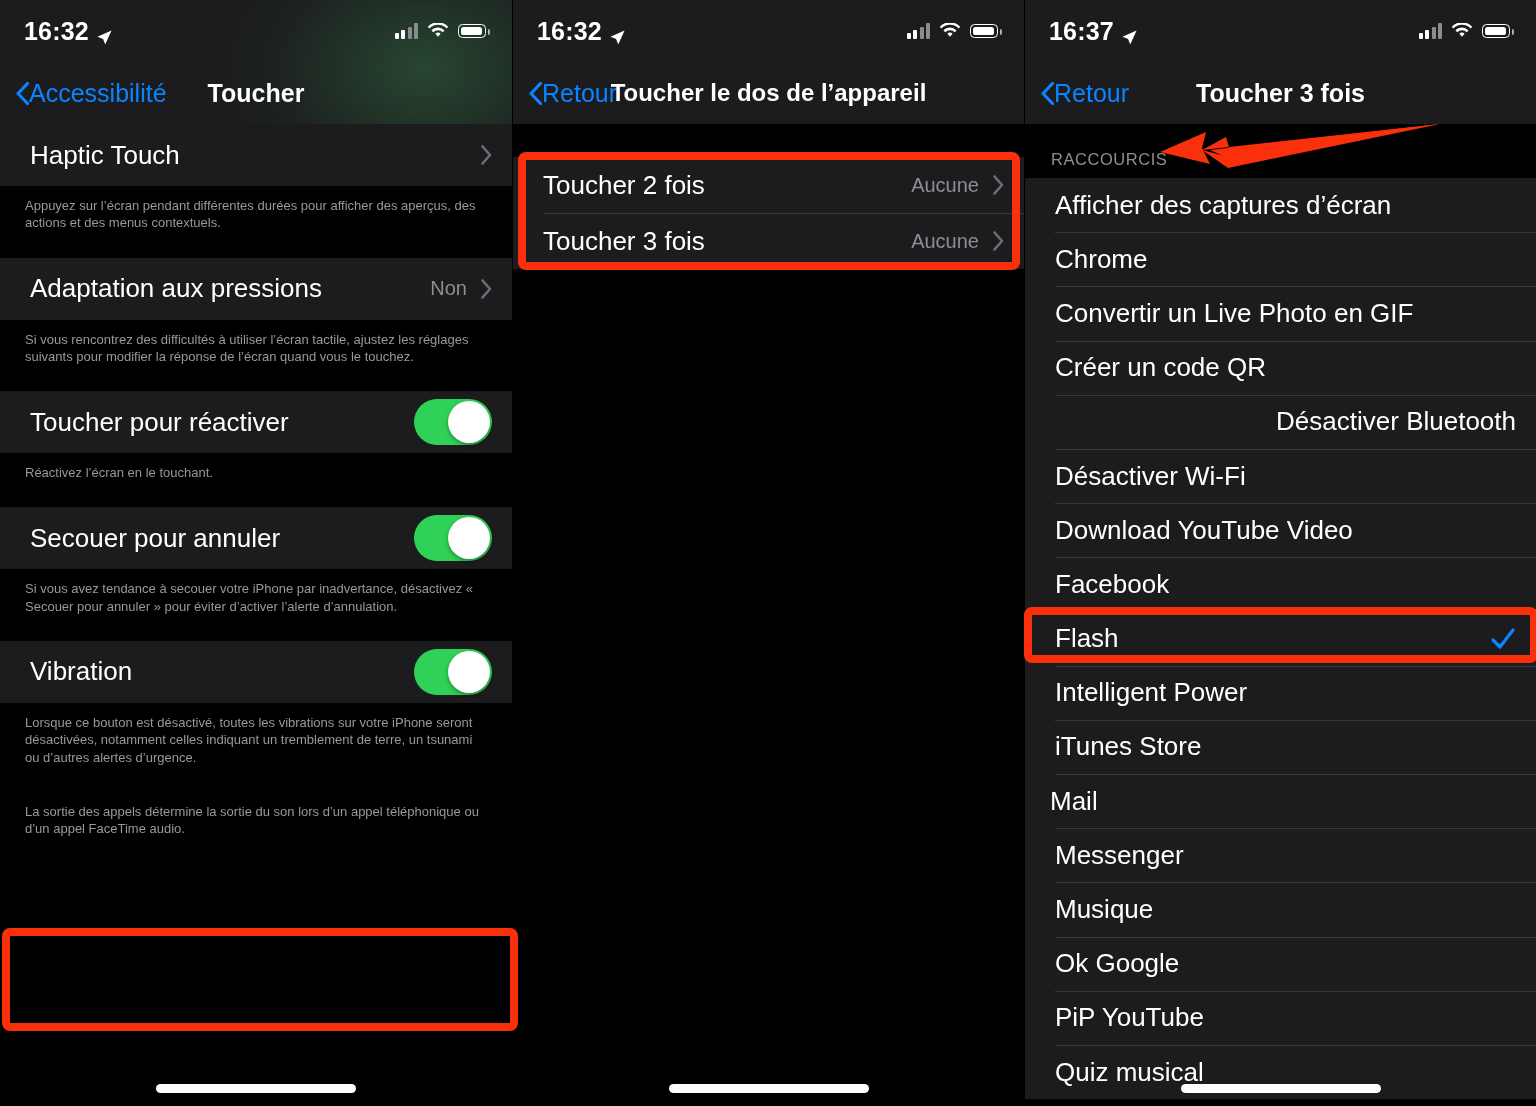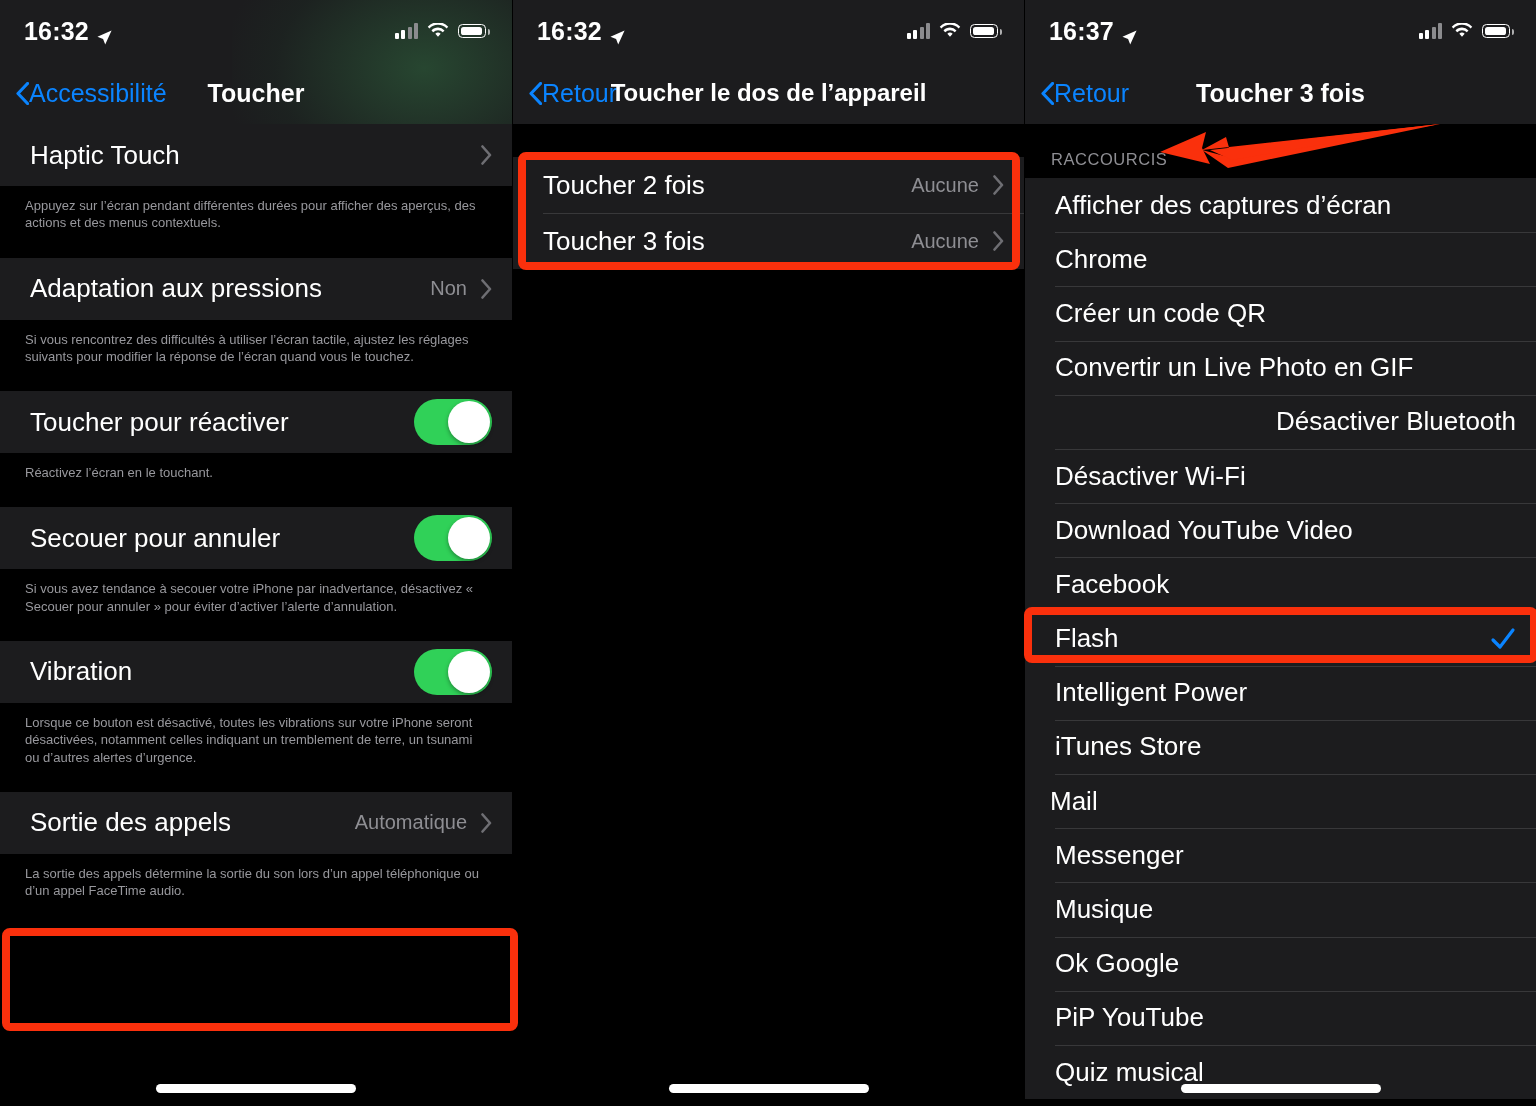--- a/index.html
+++ b/index.html
@@ -159,29 +159,20 @@
       <span class="toggle"></span>
     </div>
     <div class="desc">Si vous avez tendance à secouer votre iPhone par inadvertance, désactivez « Secouer pour annuler » pour éviter d’activer l’alerte d’annulation.</div>
 
     <div class="row">
       <span class="label">Vibration</span>
       <span class="toggle"></span>
     </div>
     <div class="desc">Lorsque ce bouton est désactivé, toutes les vibrations sur votre iPhone seront désactivées, notamment celles indiquant un tremblement de terre, un tsunami ou d’autres alertes d’urgence.</div>
 
-    <div class="row">
-      <span class="label">Sortie des appels</span>
-      <span class="value">Automatique</span>
-      <span class="chev">
-        <svg viewBox="0 0 11 20" width="11" height="20">
-            <path d="M1.5 1.5 9 10l-7.5 8.5" fill="none" stroke="#6e6e73" stroke-width="2.6" stroke-linecap="round" stroke-linejoin="round"></path>
-          </svg>
-      </span>
-    </div>
     <div class="desc tight">La sortie des appels détermine la sortie du son lors d’un appel téléphonique ou d’un appel FaceTime audio.</div>
 
     <div class="home-ind"></div>
   </div>
 
   <div class="panel">
     <div class="hdrbg"></div>
 
     <div class="statusbar">
       <div class="sb-left">
@@ -294,25 +285,25 @@
     <div id="shortcut-list">
         <div class="row" style="min-height: 54.2px;">
           <span class="label">Afficher des captures d’écran</span>
         </div>
         <div class="row" style="min-height: 54.2px;">
           <span class="sep"></span>
           <span class="label">Chrome</span>
         </div>
         <div class="row" style="min-height: 54.2px;">
           <span class="sep"></span>
+          <span class="label">Convertir un Live Photo en GIF</span>
+        </div>
+        <div class="row" style="min-height: 54.2px;">
+          <span class="sep"></span>
           <span class="label">Créer un code QR</span>
-        </div>
-        <div class="row" style="min-height: 54.2px;">
-          <span class="sep"></span>
-          <span class="label">Convertir un Live Photo en GIF</span>
         </div>
         <div class="row" style="min-height: 54.2px; text-align: right;">
           <span class="sep"></span>
           <span class="label">Désactiver Bluetooth</span>
         </div>
         <div class="row" style="min-height: 54.2px;">
           <span class="sep"></span>
           <span class="label">Désactiver Wi-Fi</span>
         </div>
         <div class="row" style="min-height: 54.2px;">

